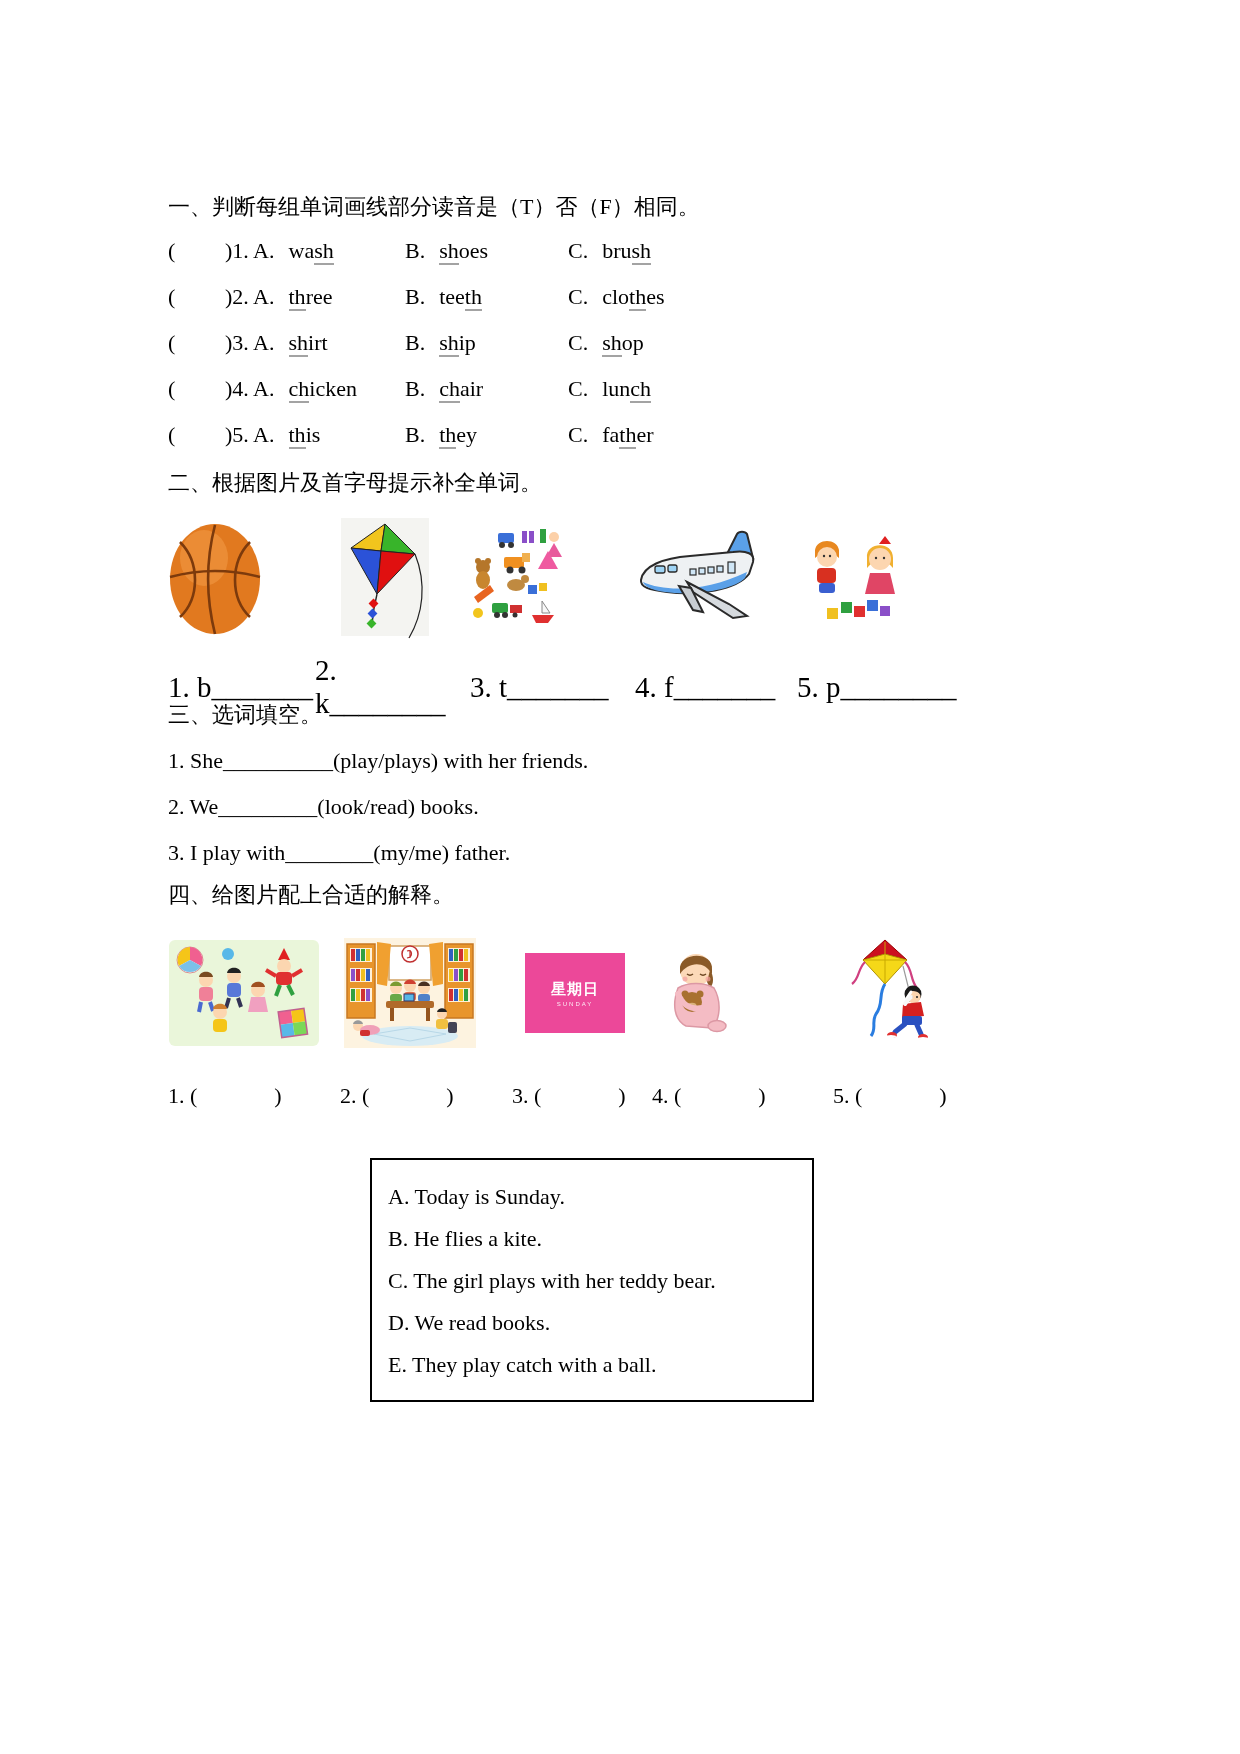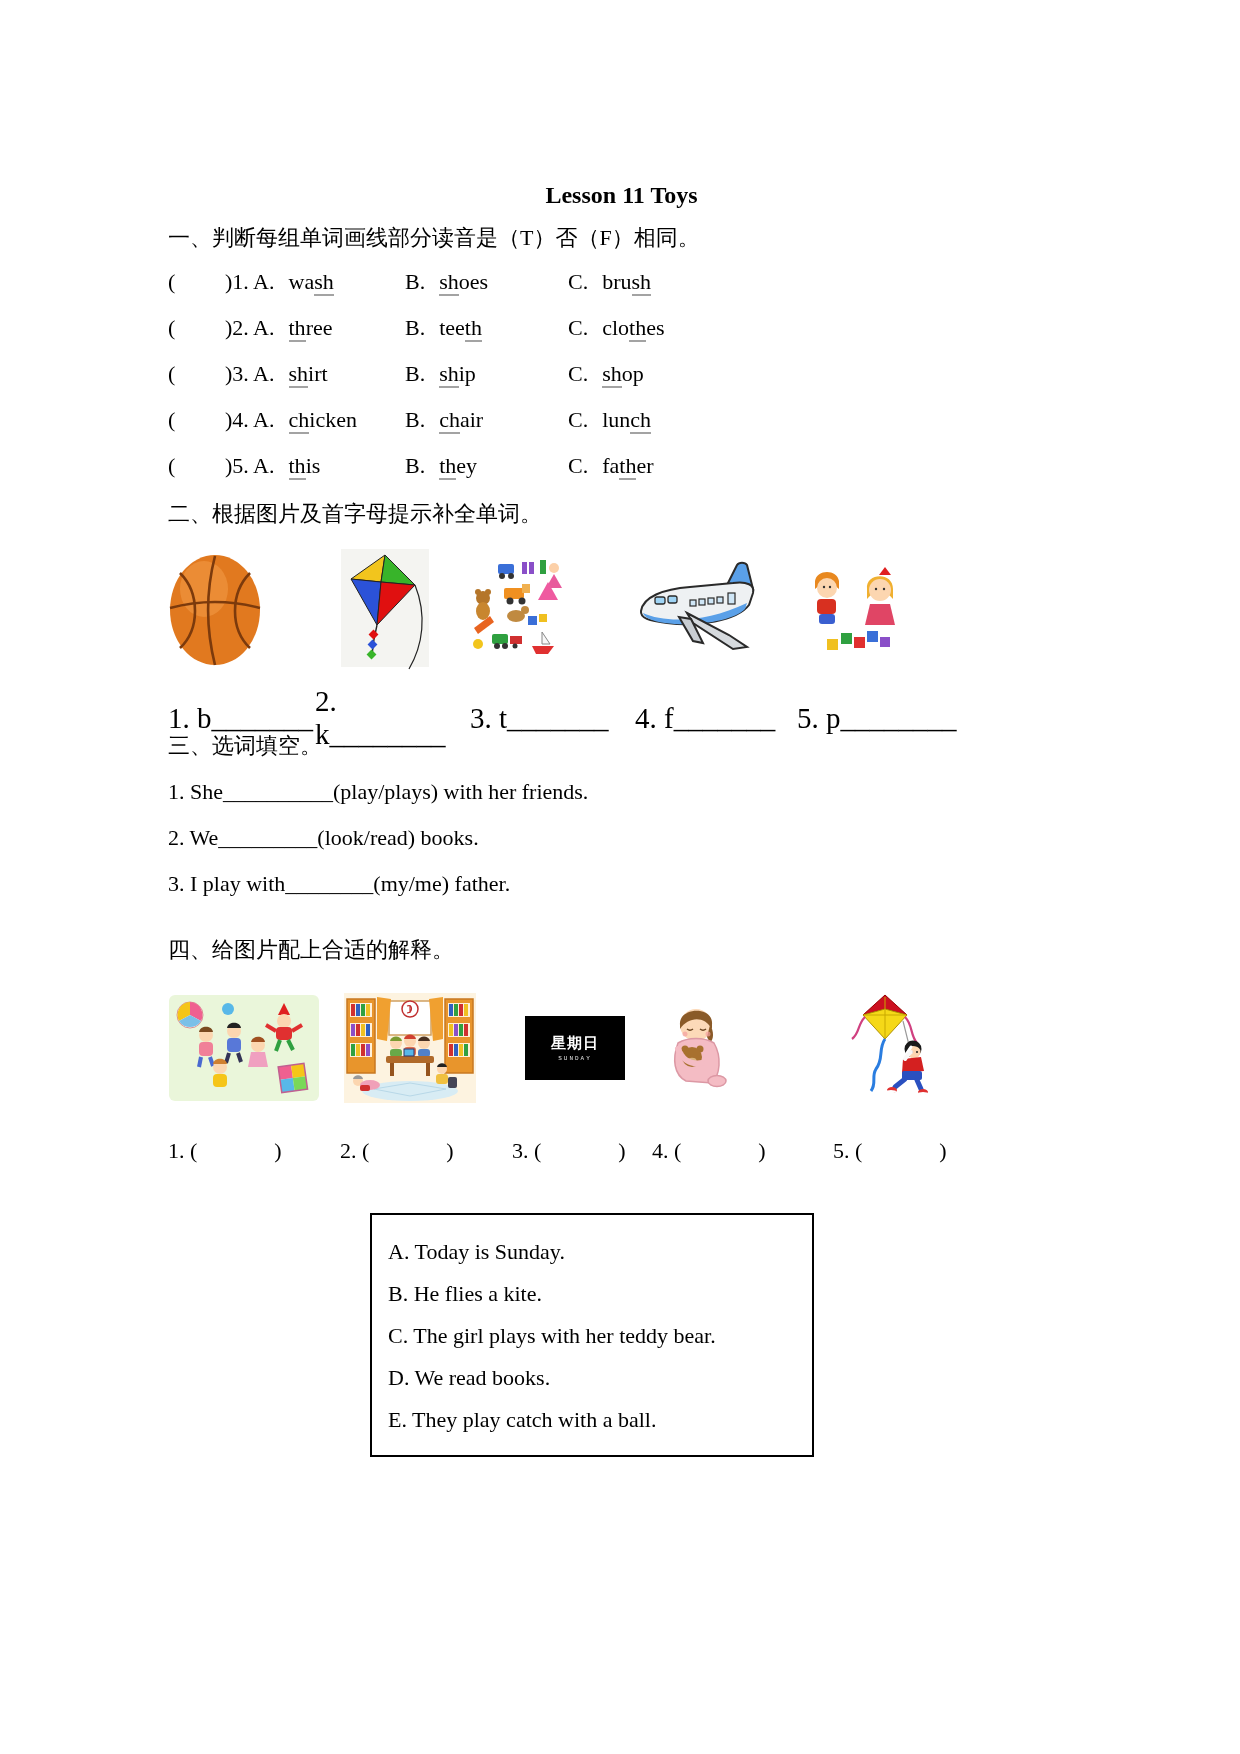--- a/index.html
+++ b/index.html
@@ -21,41 +21,40 @@
   .blank-row { display:grid; grid-template-columns:147px 155px 165px 162px auto; font-size:29px; margin-top:6px; height:30px; align-items:center; }
   
   .s3-list { margin-top:8px; }
   .s3-item { font-size:22px; height:46px; display:flex; align-items:center; }
   
   .s4-grid { display:grid; grid-template-columns:172px 172px 140px 181px auto; margin-top:22px; }
   .s4-cell { height:122px; display:flex; align-items:center; }
   .ans-row { display:grid; grid-template-columns:172px 172px 140px 181px auto; font-size:22px; margin-top:28px; height:28px; align-items:center; }
   .ans { white-space:pre; }
   .sign {
-    width:100px; height:64px; background:#000000; display:flex; flex-direction:column;
+    width:100px; height:80px; background:#ec4899; display:flex; flex-direction:column;
     align-items:center; justify-content:center; margin-left:13px;
-    font-family:Liberation Mono, monospace; color:#fff;
+    font-family:Liberation Sans, sans-serif; color:#fff;
   }
   .sign-main { font-size:15px; font-weight:bold; letter-spacing:1px; }
   .sign-sub { font-size:6px; letter-spacing:2px; margin-top:2px; opacity:.9; }
   .optbox { border:2px solid #000; width:404px; margin-left:202px; margin-top:48px; padding:16px 20px 14px 16px; }
   .opt { font-size:22px; height:42px; display:flex; align-items:center; }
   .footer {
     position:absolute; left:0; right:0; top:1622px; text-align:center;
     font-family:"Liberation Sans", sans-serif; font-size:17px; color:#3a3a3a; white-space:pre;
   }
   svg { display:block; }
 </style>
 </head>
 <body>
 
 <div class="page">
   <div class="content">
 
-    <h1 class="title">Lesson 11 Toys</h1>
 
     <div class="heading">一、判断每组单词画线部分读音是（T）否（F）相同。</div>
 
     <div class="s1-row">
       <span>(</span>
       <span><span class="lbl">)1. A.</span><span class="word"><span>wa</span><span class="u">sh</span><span></span></span></span>
       <span><span class="lbl">B.</span><span class="word"><span></span><span class="u">sh</span><span>oes</span></span></span>
       <span><span class="lbl">C.</span><span class="word"><span>bru</span><span class="u">sh</span><span></span></span></span>
     </div>
     <div class="s1-row">
@@ -195,21 +194,21 @@
       <span>5. p________</span>
     </div>
 
     <div class="heading" style="margin-top:16px;">三、选词填空。</div>
     <div class="s3-list">
       <div class="s3-item">1. She__________(play/plays) with her friends.</div>
       <div class="s3-item">2. We_________(look/read) books.</div>
       <div class="s3-item">3. I play with________(my/me) father.</div>
     </div>
 
-    <div class="heading" style="margin-top:28px;">四、给图片配上合适的解释。</div>
+    <div class="heading" style="margin-top:4px;">四、给图片配上合适的解释。</div>
 
     <div class="s4-grid">
       <div class="s4-cell">
         <svg width="152" height="110" viewBox="0 0 152 110" role="img">
           <rect x="1" y="2" width="150" height="106" rx="6" fill="#eaf6da"></rect>
           <circle cx="22" cy="22" r="13" fill="#ffffff" stroke="#d89090" stroke-width="1"></circle>
           <path d="M22,9 A13,13 0 0,1 33,28 L22,22 Z" fill="#f06090"></path>
           <path d="M22,9 A13,13 0 0,0 11,28 L22,22 Z" fill="#f5c518"></path>
           <path d="M11,28 A13,13 0 0,0 33,28 L22,22 Z" fill="#7ac0e8"></path>
           <circle cx="60" cy="16" r="6" fill="#58b8e8"></circle>

